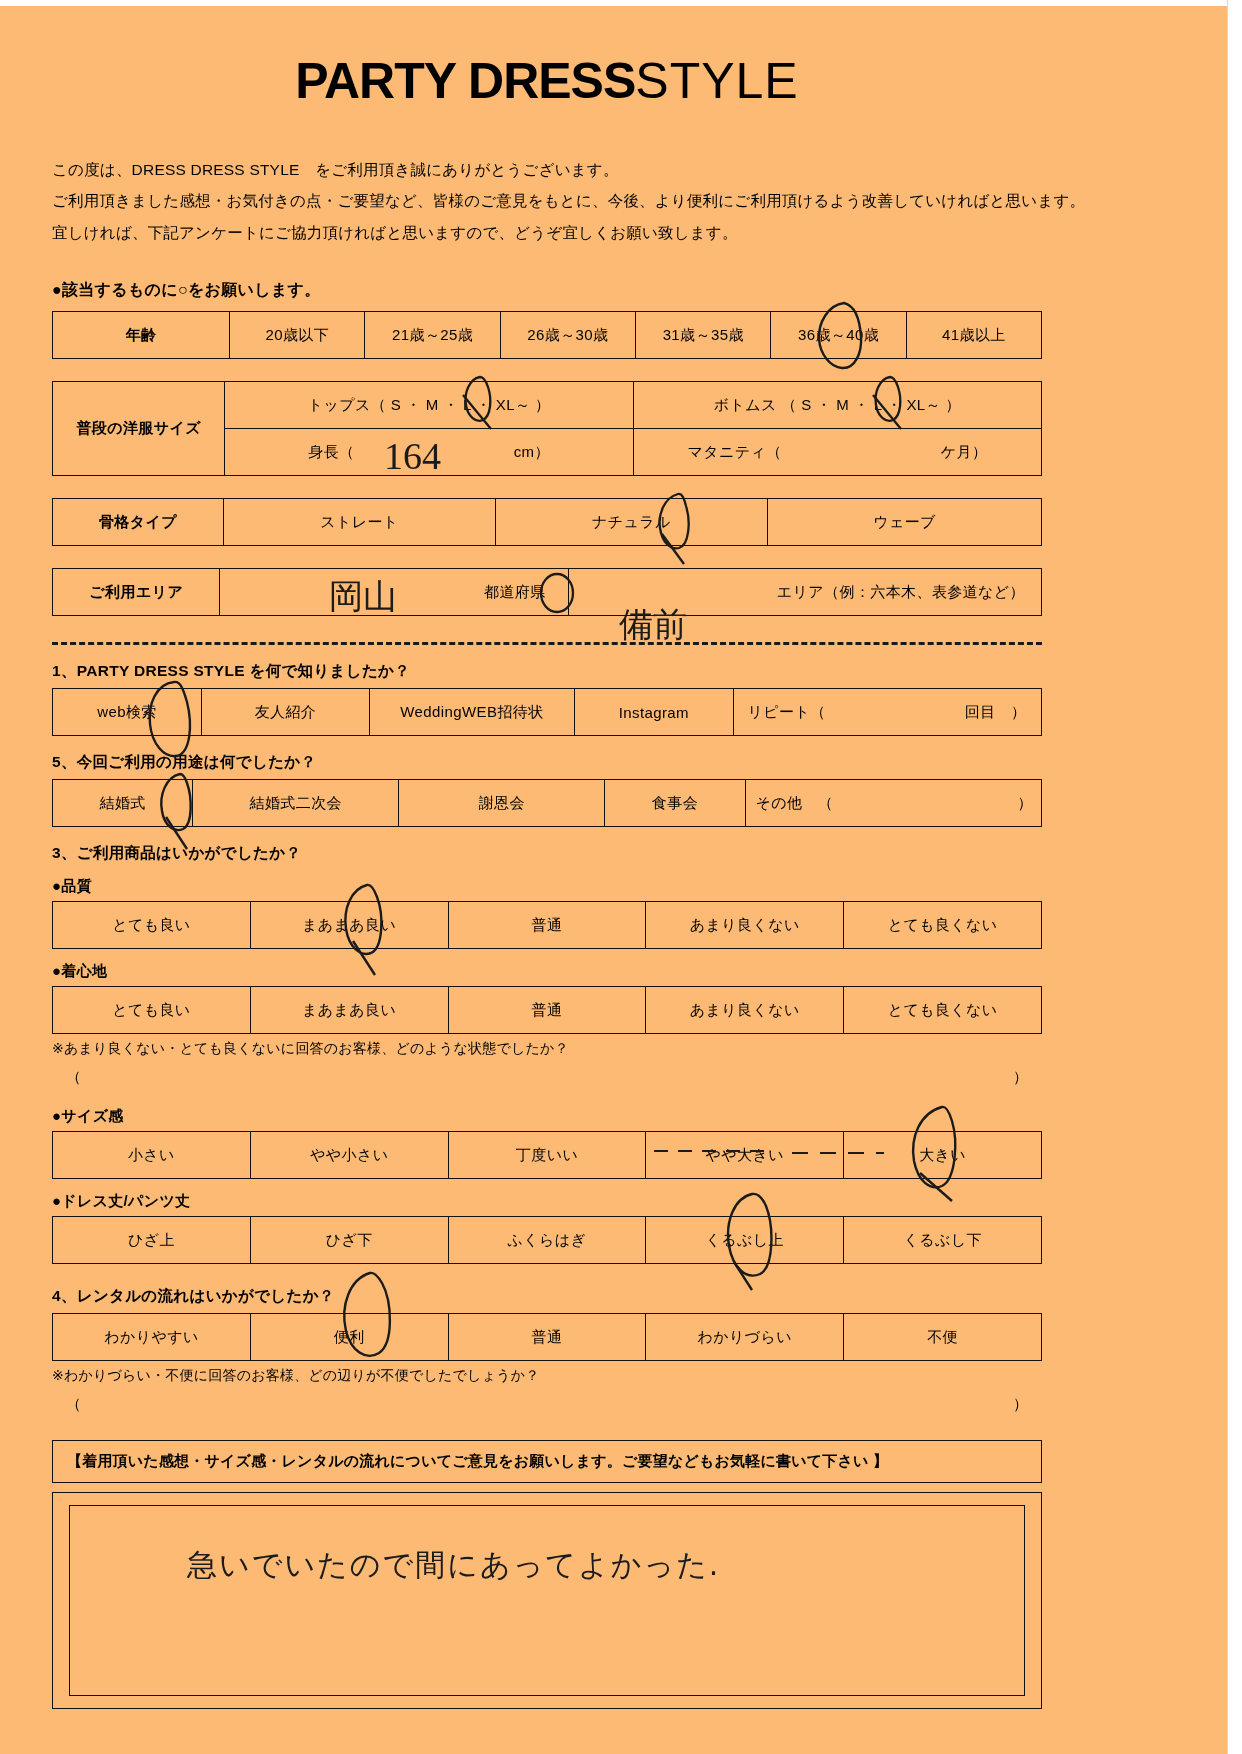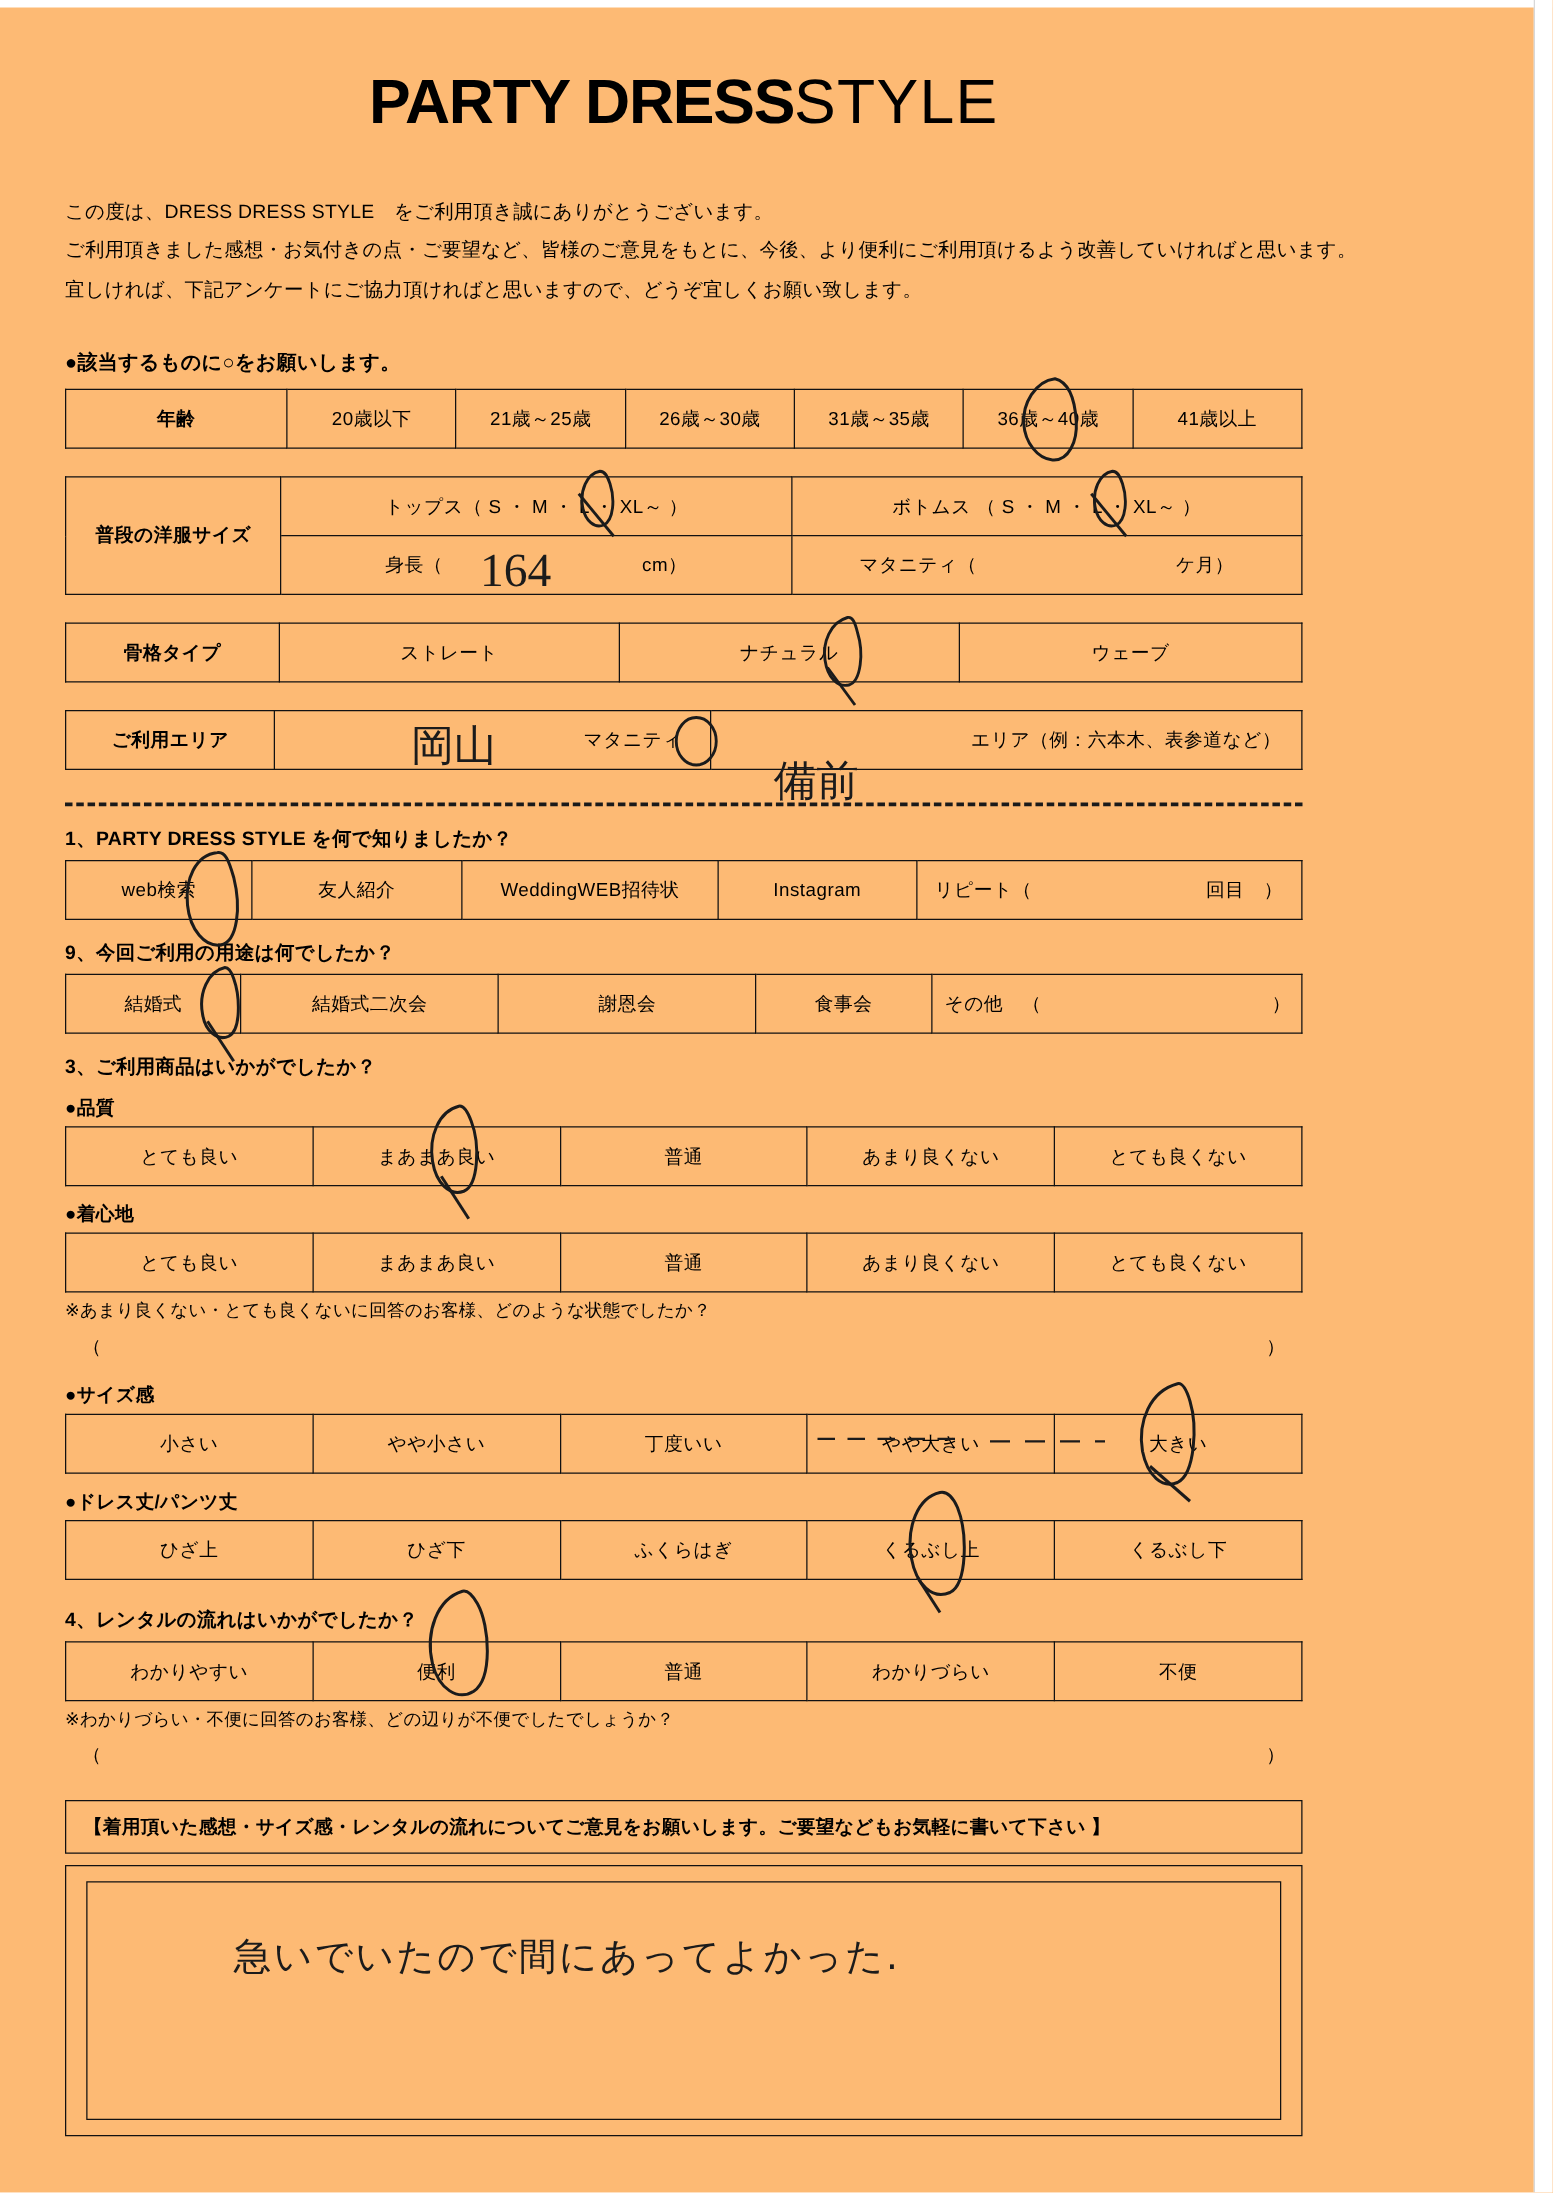--- a/index.html
+++ b/index.html
@@ -157,21 +157,21 @@
           <path d="M22 46 L44 76" fill="none" stroke="#1b1b1b" stroke-width="2.3"></path>
         </svg>
       </div>
     </div>
 
     <div style="position:relative; margin-top:22px;">
       <table class="form">
         <tbody>
             <tr>
           <td class="lbl" style="width:17%">ご利用エリア</td>
-          <td style="width:34.5%; text-align:right; padding-right:22px;">マタニティ</td>
+          <td style="width:34.5%; text-align:right; padding-right:22px;">都道府県</td>
           <td style="width:48.5%; text-align:right; padding-right:16px;">エリア（例：六本木、表参道など）</td>
         </tr>
       </tbody>
         </table>
 
       <div class="ink" style="left:275px; top:0px;">
         <svg width="140" height="58" viewBox="0 0 140 58">
           <text class="hand-text" x="2" y="40" style="font-size:34px;">岡山</text>
         </svg>
       </div>
@@ -208,21 +208,21 @@
         </tr>
       </tbody>
         </table>
       <div class="ink" style="left:78px; top:-12px;">
         <svg width="90" height="100" viewBox="0 0 90 100">
           <path d="M44 6 C26 8 18 28 20 48 C22 68 34 82 47 80 C60 77 63 50 57 26 C53 12 50 5 44 6 Z" fill="none" stroke="#1b1b1b" stroke-width="2.4"></path>
         </svg>
       </div>
     </div>
 
-    <div class="q-label">9、今回ご利用の用途は何でしたか？</div>
+    <div class="q-label">5、今回ご利用の用途は何でしたか？</div>
     <div style="position:relative;">
       <table class="form">
         <tbody>
             <tr>
           <td style="width:14%">結婚式</td>
           <td style="width:21%">結婚式二次会</td>
           <td style="width:21%">謝恩会</td>
           <td style="width:14%">食事会</td>
           <td style="width:30%; text-align:left; padding-left:10px;">
             <span>その他　（</span>

